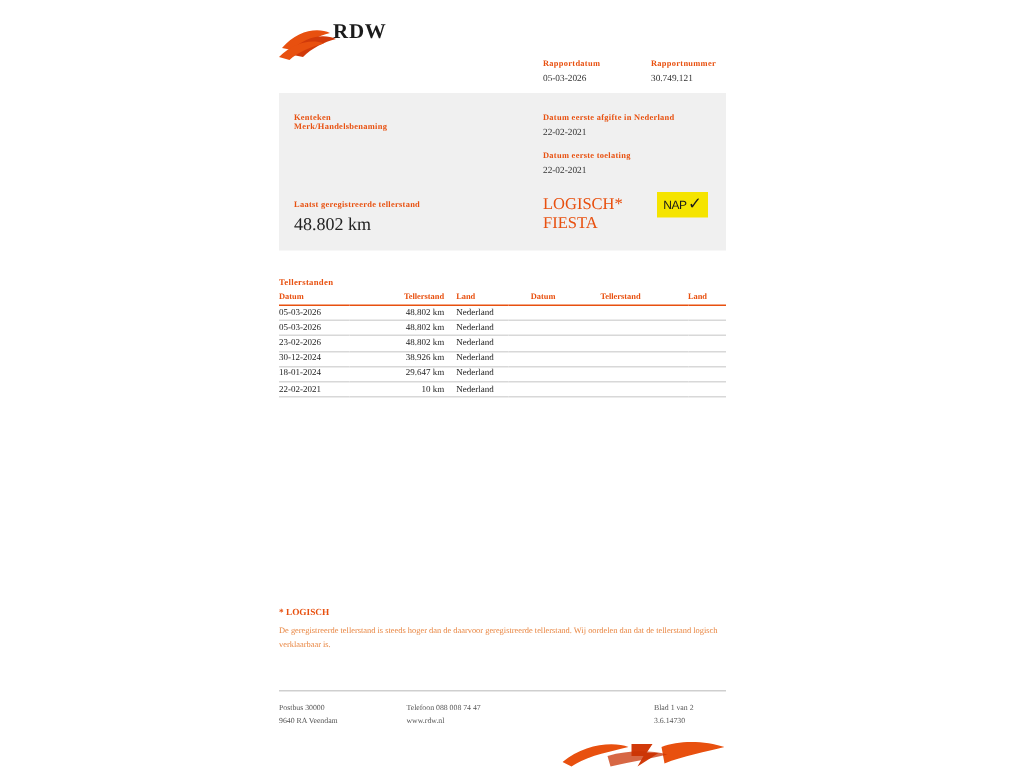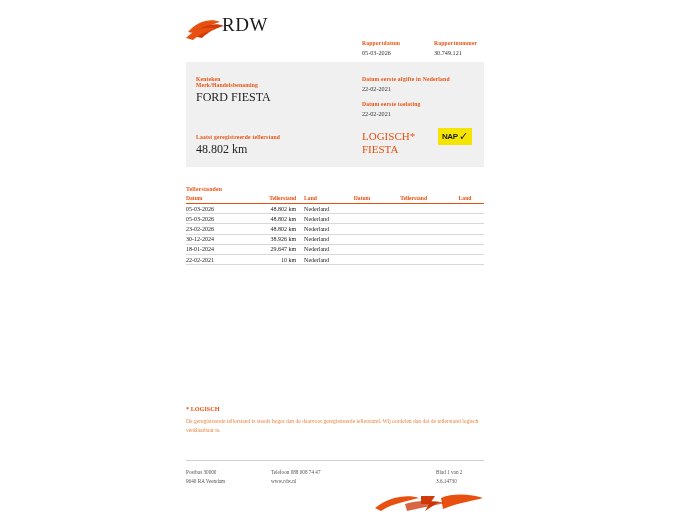--- a/index.html
+++ b/index.html
@@ -27,22 +27,22 @@
     left: 186px;
     top: 12px;
     width: 80px;
     height: 28px;
   }
   .logo-text {
     position: absolute;
     left: 222px;
     top: 14px;
     font-family: "Liberation Serif", serif;
-    font-weight: normal;
-    font-size: 19px;
+    font-weight: bold;
+    font-size: 14px;
     letter-spacing: 0.5px;
     color: #1a1a1a;
   }
   .doc-title {
     position: absolute;
     left: 362px;
     top: 16px;
     font-family: "Liberation Serif", serif;
     font-weight: bold;
     font-size: 14.5px;
@@ -139,21 +139,21 @@
     top: 66px;
     width: 34px;
     height: 17px;
     background: #f5e400;
     display: flex;
     align-items: center;
     justify-content: center;
   }
   .nap-badge .nap-text {
     font-family: "Liberation Sans", sans-serif;
-    font-weight: bold;
+    font-weight: normal;
     font-size: 8px;
     color: #1a1a1a;
     letter-spacing: -0.3px;
   }
   .nap-badge .nap-check {
     font-size: 11px;
     color: #1a1a1a;
     margin-left: 1px;
     line-height: 1;
   }
@@ -270,21 +270,20 @@
     <div class="meta-col c2">
       <div class="meta-label">Rapportnummer</div>
       <div class="meta-value">30.749.121</div>
     </div>
   </div>
 
   <div class="summary">
     <div class="sum-left">
       <div class="lbl">Kenteken</div>
       <div class="lbl">Merk/Handelsbenaming</div>
-      <div class="val-big">FORD FIESTA</div>
     </div>
 
     <div class="sum-right">
       <div class="lbl">Datum eerste afgifte in Nederland</div>
       <div class="val-small">22-02-2021</div>
       <div class="lbl">Datum eerste toelating</div>
       <div class="val-small">22-02-2021</div>
     </div>
 
     <div class="sum-mileage">

